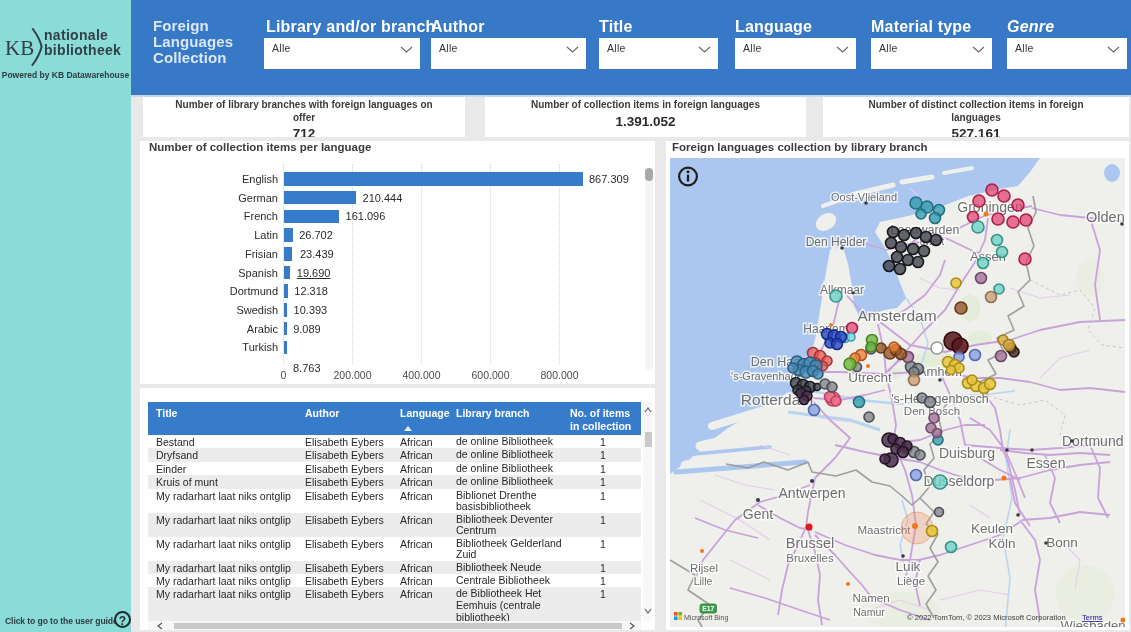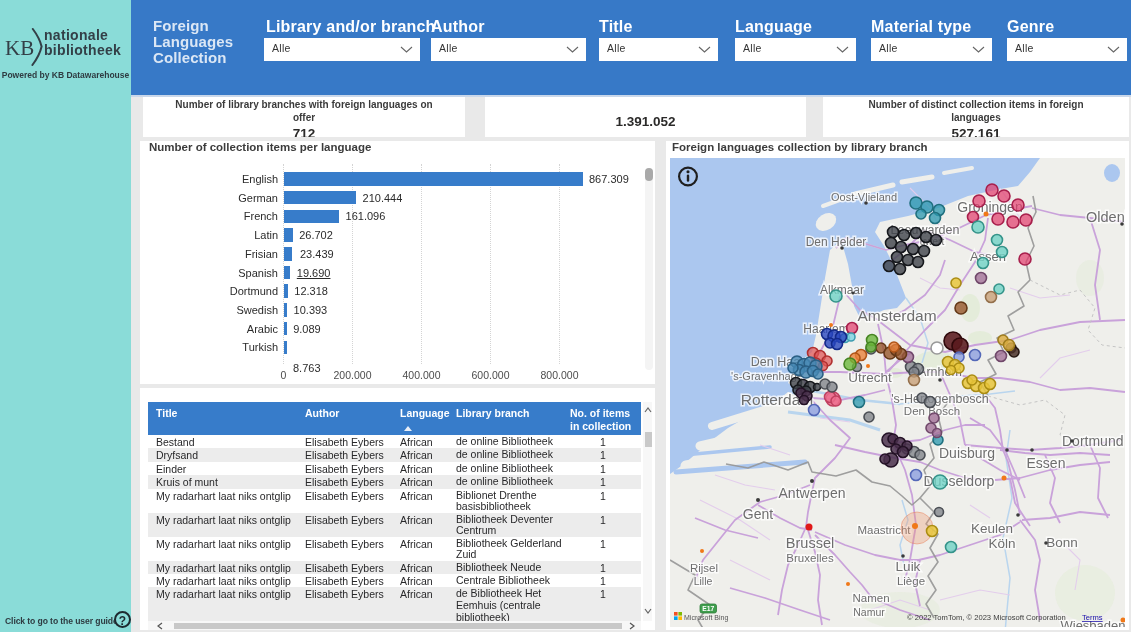--- a/index.html
+++ b/index.html
@@ -4,21 +4,21 @@
 <style>
 * { margin:0; padding:0; box-sizing:border-box; }
 html,body { width:1131px; height:632px; overflow:hidden; background:#e9e9e9; font-family:"Liberation Sans", sans-serif; }
 #page { position:relative; width:1131px; height:632px; background:#e9e9e9; }
 .abs { position:absolute; }
 
 #sidebar { left:0; top:0; width:131px; height:632px; background:#8adcd8; }
 
 #topbar { left:131px; top:0; width:1000px; height:95px; background:#3779c7; }
 .flabel { position:absolute; color:#fff; font-size:16px; font-weight:600; letter-spacing:.2px; }
-.fbox { position:absolute; height:23px; background:#fff; }
+.fbox { position:absolute; height:31px; background:#fff; }
 .fbox .alle { position:absolute; left:8px; top:4px; font-size:10.5px; color:#333; letter-spacing:.3px;}
 .fbox svg { position:absolute; right:7px; top:8px; }
 
 .card { position:absolute; background:#fff; }
 .kpi { overflow:hidden; }
 .cardtitle { position:absolute; width:100%; text-align:center; font-size:10px; font-weight:600; color:#3b3b3b; line-height:13px; }
 .cardval { position:absolute; width:100%; text-align:center; font-size:13.5px; font-weight:600; color:#2b2a29; }
 .ptitle { position:absolute; font-size:11.5px; font-weight:600; color:#3c3c3c; }
 
 .bar { position:absolute; background:#377cca; height:13.5px; }
@@ -78,33 +78,34 @@
         <path d="M1 1 L6.5 6 L12 1" fill="none" stroke="#666" stroke-width="1.1"></path>
       </svg>
     </div>
   <div class="flabel" style="left:871px;top:18px;">Material type</div>
   <div class="fbox" style="left:871px;top:38px;width:121px;">
       <span class="alle">Alle</span>
       <svg width="13" height="7" viewBox="0 0 13 7">
         <path d="M1 1 L6.5 6 L12 1" fill="none" stroke="#666" stroke-width="1.1"></path>
       </svg>
     </div>
-  <div class="flabel" style="left:1007px;top:18px;">Genre</div>
+  <div class="flabel" style="left:1007px;top:18px;font-style:italic;">Genre</div>
   <div class="fbox" style="left:1007px;top:38px;width:120px;">
       <span class="alle">Alle</span>
       <svg width="13" height="7" viewBox="0 0 13 7">
         <path d="M1 1 L6.5 6 L12 1" fill="none" stroke="#666" stroke-width="1.1"></path>
       </svg>
     </div>
 
   <div class="card kpi" style="left:143px;top:96px;width:322px;height:41px;">
     <div class="cardtitle" style="top:2px;">Number of library branches with foreign languages on<br>offer</div>
     <div class="cardval" style="top:29.5px;">712</div>
   </div>
   <div class="card kpi" style="left:485px;top:96px;width:321px;height:41px;">
+    <div class="cardtitle" style="top:2px;">Number of collection items in foreign languages</div>
     <div class="cardval" style="top:18px;">1.391.052</div>
   </div>
   <div class="card kpi" style="left:823px;top:96px;width:306px;height:41px;">
     <div class="cardtitle" style="top:2px;">Number of distinct collection items in foreign<br>languages</div>
     <div class="cardval" style="top:29.5px;">527.161</div>
   </div>
   <div class="abs" style="left:131px;top:95px;width:1000px;height:1.5px;background:#c9d7ea;"></div>
 
   <div class="card" style="left:140px;top:141px;width:515px;height:243px;"></div>
   <div class="ptitle" style="left:149px;top:141px;">Number of collection items per language</div>

